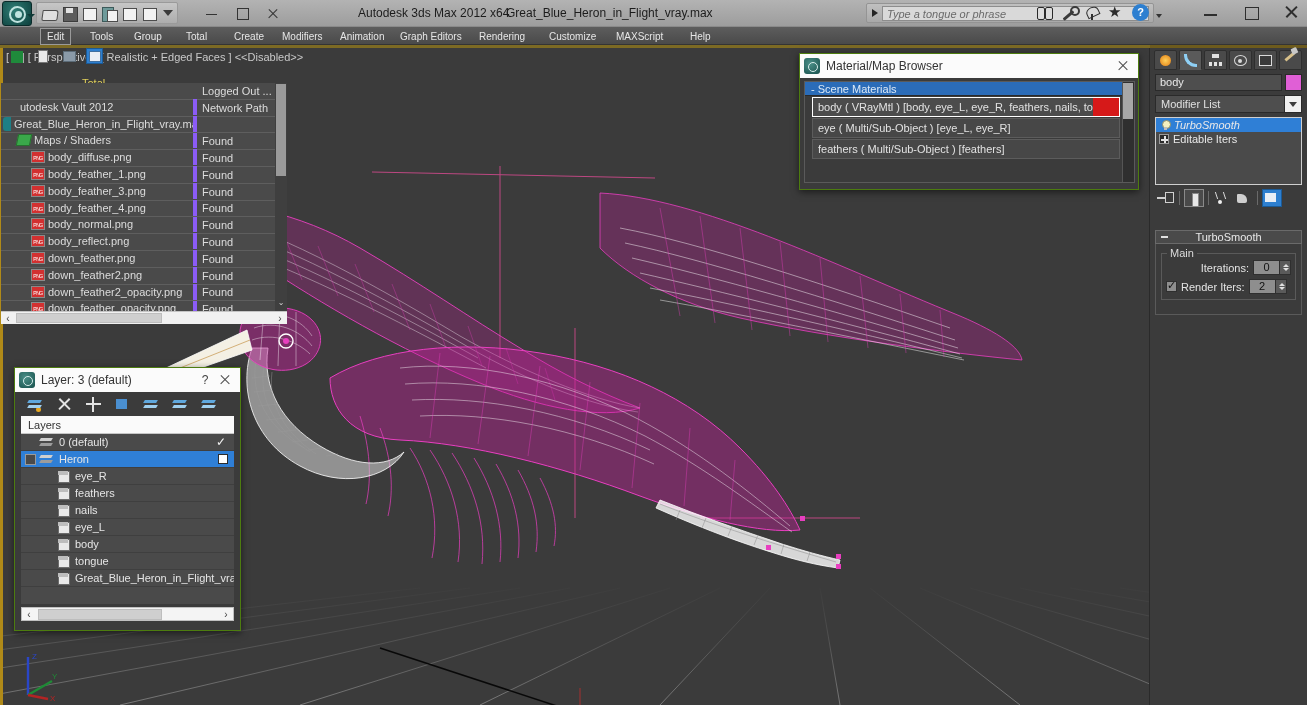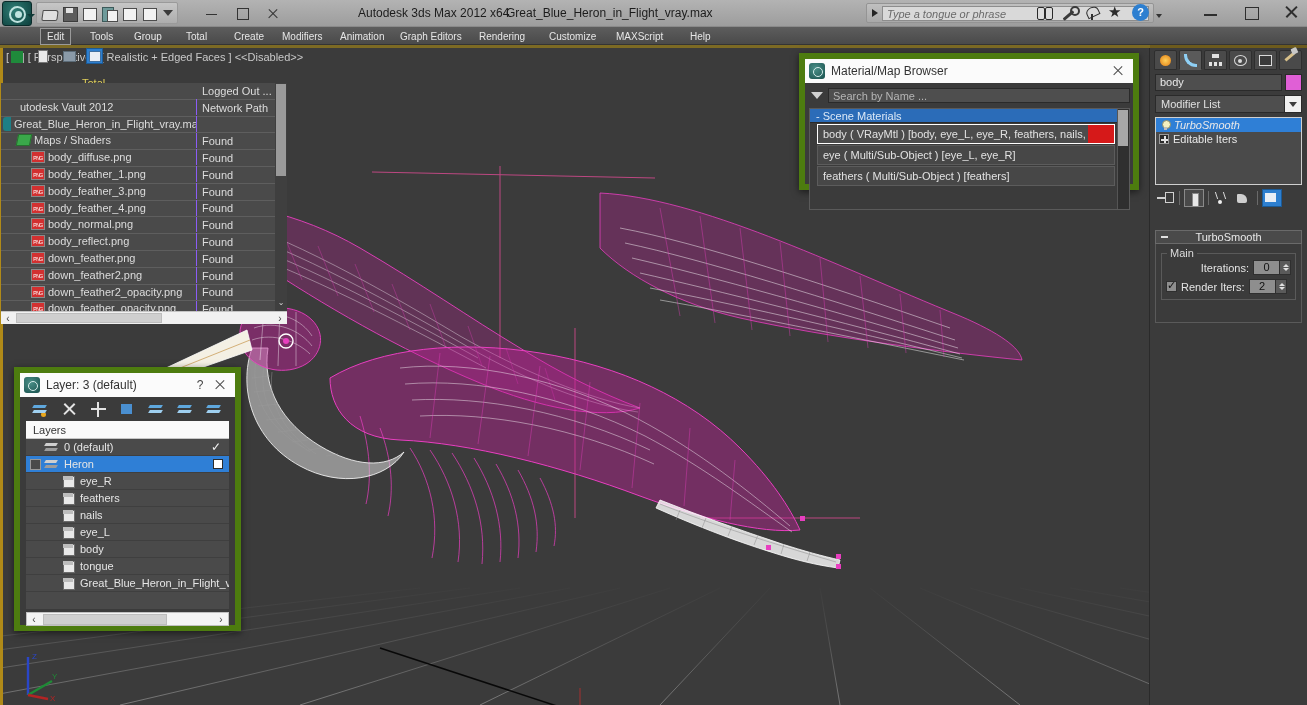--- a/index.html
+++ b/index.html
@@ -93,21 +93,21 @@
   .stats table { border-collapse:collapse; }
   .stats td { padding:0 6px 0 0; color:#e0cf5a; font-size:11px; }
   .stats td.lbl { text-align:right; width:46px; }
   .stats .gap td { height:9px; }
 
   .vpgrid { position:absolute; left:0; top:0; width:1307px; height:657px; }
 
   .axis-tripod { position:absolute; left:18px; bottom:4px; width:46px; height:52px; }
 
   
-  .win { position:absolute; background:#3b3b3b; border:6px solid #4d7c0f;
+  .win { position:absolute; background:#3b3b3b; border:1px solid #4d7c0f;
       box-shadow:0 2px 7px rgba(0,0,0,.55); }
   .win-title { height:24px; background:#fbfbfb; display:flex; align-items:center;
       padding:0 4px; color:#333; font-size:12px; }
   .win-title .ico { width:16px;height:16px; margin-right:6px; border-radius:3px;
       background:radial-gradient(circle at 40% 35%, #4a8f88, #18504c); position:relative; flex:none; }
   .win-title .ico:after { content:""; position:absolute; left:4px; top:3.5px; width:8px;height:8px;
       border:1.5px solid #d6ecea; border-radius:50%; }
   .win-title .ttl { flex:1; white-space:nowrap; overflow:hidden; }
   .win-x { width:22px; height:20px; position:relative; }
   .win-x:before,.win-x:after { content:""; position:absolute; left:5px; top:9px; width:12px;height:1.3px;background:#4a4a4a;}
@@ -190,21 +190,21 @@
 
   .at-table { background:#4a4a4a; margin:0; }
   .at-hdr { display:flex; height:17px; background:#4a4a4a; border-bottom:1px solid #6e6e6e; }
   .at-hdr .c1 { flex:1; border-right:1px solid #6e6e6e; }
   .at-hdr .c2 { width:78px; color:#e8e8e8; font-size:11px; line-height:17px; padding-left:5px; }
   .at-hdr .c3 { width:12px; background:#3f3f3f; color:#d0d0d0; font-size:9px; text-align:center; line-height:17px; }
   .at-rows { height:228px; overflow:hidden; position:relative; }
   .at-row { display:flex; height:16.8px; border-bottom:1px solid #5e5e5e; align-items:center;
       background:#4a4a4a; color:#dcdcdc; font-size:11px; }
   .at-row .n { flex:1; display:flex; align-items:center; overflow:hidden; white-space:nowrap;
-      border-right:1px solid #8b5cf6; height:100%;margin-top:32px; }
+      border-right:4px solid #8b5cf6; height:100%;margin-top:32px; }
   .at-row .s { width:78px; padding-left:5px; white-space:nowrap; overflow:hidden; }
   .at-ico { width:14px; height:12px; margin-right:3px; flex:none; position:relative; }
   .at-ico.png { background:#e6e6e6; border:1px solid #8a8a8a; }
   .at-ico.png:after { content:"PNG"; position:absolute; left:0; top:0; width:100%; height:100%;
       background:#d23030; color:#fff; font-size:5px; text-align:center; line-height:12px; letter-spacing:-0.5px; }
   .at-ico.maps { background:#3aa84a; border:1px solid #27702f; transform:skewX(-12deg); }
   .at-ico.vault { background:transparent; }
   .at-ico.maxf { width:8px; height:14px; background:#1e7f86; border-radius:3px 0 0 3px; }
   .at-vscroll { position:absolute; right:0; top:0; width:12px; height:100%; background:#3f3f3f; }
   .at-vthumb { position:absolute; right:1px; top:1px; width:10px; height:92px; background:#9a9a9a; }
@@ -263,21 +263,21 @@
   .cp-y:before{content:"";position:absolute;left:3px;top:3px;width:7px;height:7px;border-left:1.6px solid #ddd;border-right:1.6px solid #ddd;transform:skewX(18deg);}
   .cp-y:after{content:"";position:absolute;left:5px;top:11px;width:4px;height:4px;border-radius:50%;background:#eee;}
   .cp-trash:before{content:"";position:absolute;left:4px;top:5px;width:10px;height:9px;background:#cfcfcf;border-radius:1px 6px 2px 2px;}
   .cp-cfg { background:#2d7fd0; border:1px solid #1b5a96; }
   .cp-cfg:before{content:"";position:absolute;left:2px;top:3px;width:11px;height:9px;background:#e8eef6;}
 
   .rollout { margin:6px 5px 0 5px; background:#3b3b3b; }
   .ro-head { height:14px; background:#4a4a4a; border:1px solid #6a6a6a; display:flex; align-items:center;
       justify-content:center; font-size:11px; color:#e8e8e8; position:relative; }
   .ro-head .minus { position:absolute; left:5px; top:5px; width:7px; height:1.6px; background:#e0e0e0; }
-  .ro-body { border:1px solid #5a5a5a; border-top:0; padding:4px 5px 22px 5px; }
+  .ro-body { border:1px solid #5a5a5a; border-top:0; padding:4px 5px 14px 5px; }
   .ro-group { border:1px solid #5a5a5a; padding:2px 4px 5px 4px; position:relative; margin-top:5px; }
   .ro-group-lbl { position:absolute; left:5px; top:-7px; background:#3b3b3b; padding:0 3px; font-size:11px; color:#dcdcdc; }
   .spin-row { display:flex; align-items:center; margin-top:4px; font-size:11px; color:#e4e4e4; }
   .spin-row .lab { margin-left:auto; margin-right:4px; white-space:nowrap; }
   .spin-fld { width:27px; height:15px; background:#8e8e8e; border:1px solid #2f2f2f; color:#111;
       font-size:11px; text-align:center; line-height:13px; }
   .spin-btns { width:11px; height:15px; background:#5a5a5a; border:1px solid #2f2f2f; border-left:0; position:relative; }
   .spin-btns:before{content:"";position:absolute;left:3px;top:3px;width:0;height:0;
       border-left:3px solid transparent;border-right:3px solid transparent;border-bottom:3px solid #e0e0e0;}
   .spin-btns:after{content:"";position:absolute;left:3px;bottom:3px;width:0;height:0;
@@ -556,24 +556,20 @@
       <div class="menuitem" style="left: 684px;">Help</div>
     </div>
   <div class="yellowstrip"></div>
 
   <div class="win" id="matbrowser">
     <div class="win-title">
       <div class="ico"></div>
       <div class="ttl">Material/Map Browser</div>
       <div class="win-x"></div>
     </div>
-    <div class="mb-search">
-      <div class="mb-caret"></div>
-      <div class="mb-sfield">Search by Name ...</div>
-    </div>
     <div class="mb-list">
       <div class="mb-group">
         <span>-</span>
         <span>Scene Materials</span>
       </div>
       <div id="mb-rows">
           <div class="mb-row sel"><span>body  ( VRayMtl )  [body, eye_L, eye_R, feathers, nails, tongue]</span><div class="swatch" style="background: rgb(214, 25, 25);"></div></div>
           <div class="mb-row"><span>eye  ( Multi/Sub-Object )  [eye_L, eye_R]</span></div>
           <div class="mb-row"><span>feathers  ( Multi/Sub-Object )  [feathers]</span></div>
         </div>

